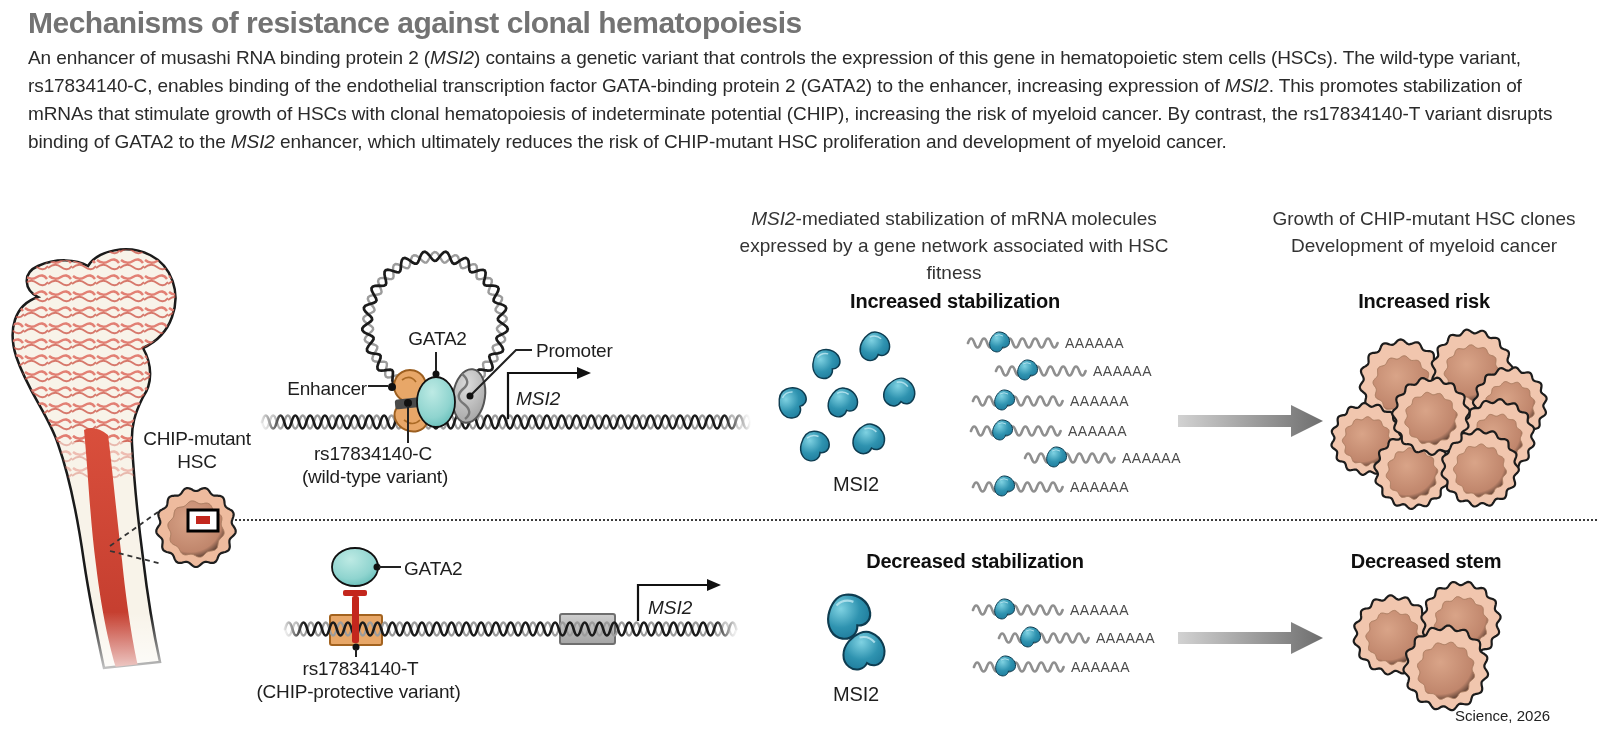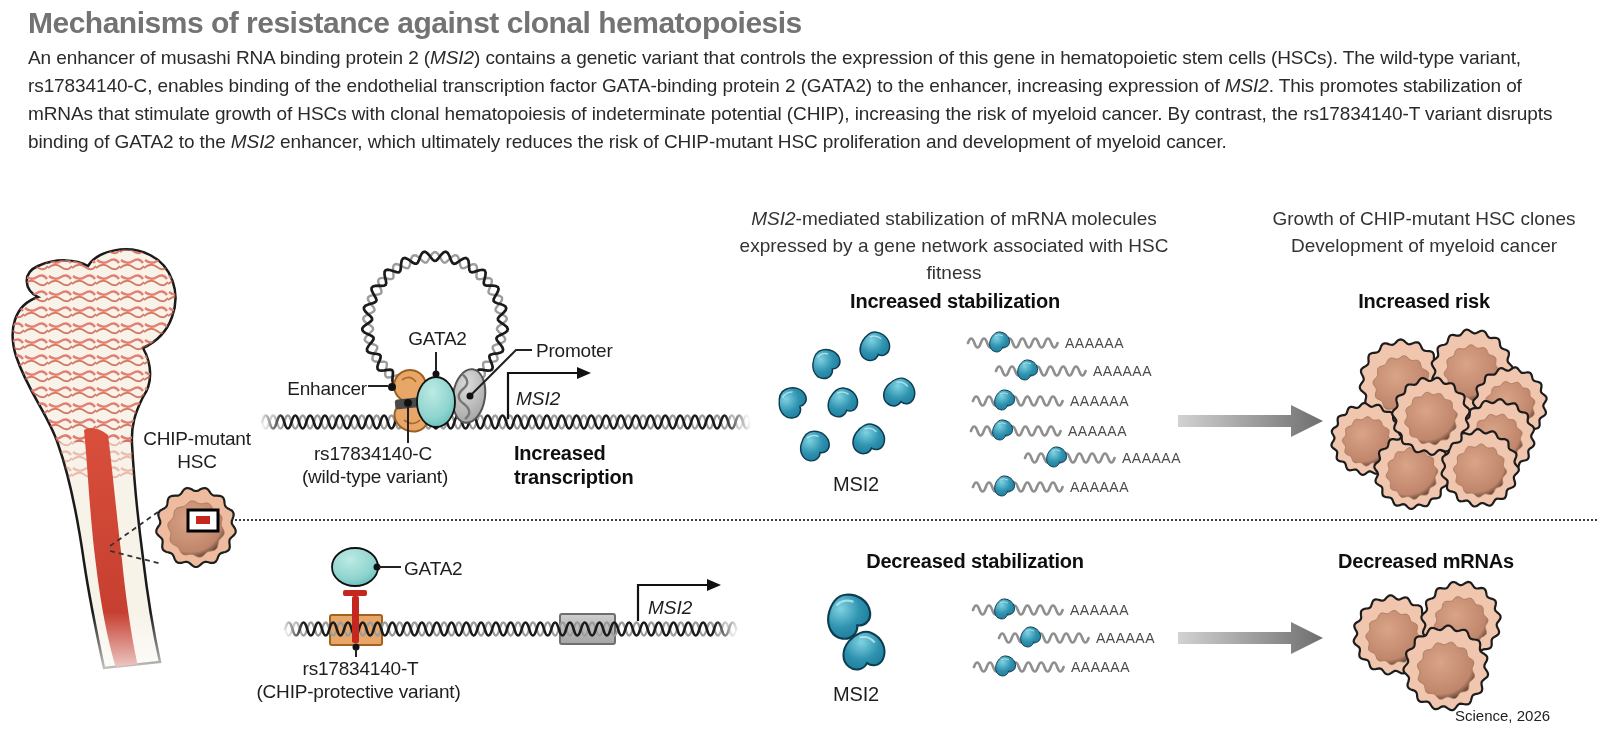--- a/index.html
+++ b/index.html
@@ -212,37 +212,33 @@
   </div>
 
   <div class="abs hdr" style="left:1240px;top:205px;width:368px;z-index:3;">
     <div>Growth of CHIP-mutant HSC clones</div>
     <div>Development of myeloid cancer</div>
   </div>
 
   <div class="abs subhead" style="left:805px;top:290px;width:300px;z-index:3;">Increased stabilization</div>
   <div class="abs subhead" style="left:825px;top:550px;width:300px;z-index:3;">Decreased stabilization</div>
   <div class="abs subhead" style="left:1294px;top:290px;width:260px;z-index:3;">Increased risk</div>
-  <div class="abs subhead" style="left:1296px;top:550px;width:260px;z-index:3;">Decreased mRNAs</div>
+  <div class="abs subhead" style="left:1296px;top:550px;width:260px;z-index:3;">Decreased stem</div>
 
   <div class="abs lbl center" style="left:134px;top:427px;width:126px;z-index:3;">
     <div>CHIP-mutant</div>
     <div>HSC</div>
   </div>
 
   <div class="abs lbl center" style="left:400px;top:327px;width:75px;z-index:3;">GATA2</div>
   <div class="abs lbl" style="left:536px;top:339px;z-index:3;">Promoter</div>
   <div class="abs lbl right" style="left:267px;top:377px;width:100px;z-index:3;">Enhancer</div>
   <div class="abs lbl center" style="left:298px;top:442px;width:150px;z-index:3;">rs17834140-C</div>
   <div class="abs lbl center" style="left:280px;top:465px;width:190px;z-index:3;">(wild-type variant)</div>
   <div class="abs gene" style="left:516px;top:388px;z-index:3;">MSI2</div>
-  <div class="abs bold2" style="left:514px;top:441px;z-index:3;">
-    <div>Increased</div>
-    <div>transcription</div>
-  </div>
 
   <div class="abs lbl" style="left:404px;top:557px;z-index:3;">GATA2</div>
   <div class="abs lbl center" style="left:288px;top:657px;width:145px;z-index:3;">rs17834140-T</div>
   <div class="abs lbl center" style="left:246px;top:680px;width:225px;z-index:3;">(CHIP-protective variant)</div>
   <div class="abs gene" style="left:648px;top:597px;z-index:3;">MSI2</div>
 
   <div class="abs lbl center" style="left:818px;top:473px;width:76px;font-size:20px;z-index:3;">MSI2</div>
   <div class="abs lbl center" style="left:818px;top:683px;width:76px;font-size:20px;z-index:3;">MSI2</div>
 
   <div class="layer" style="z-index:3;">

